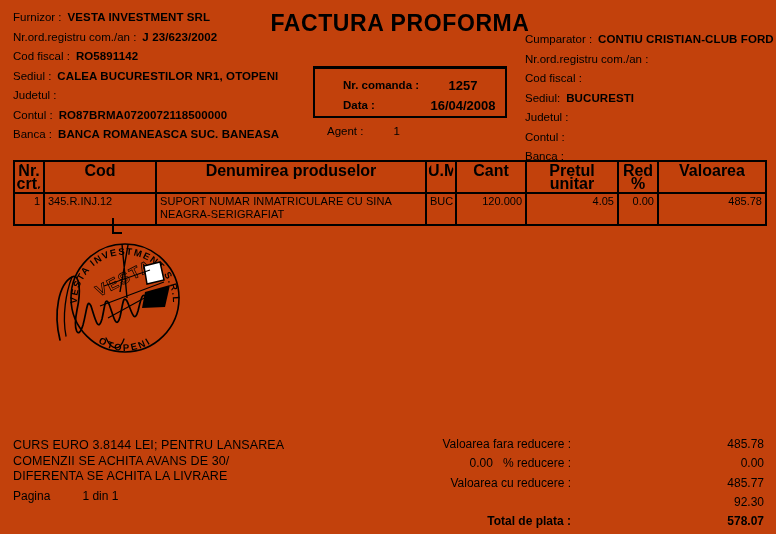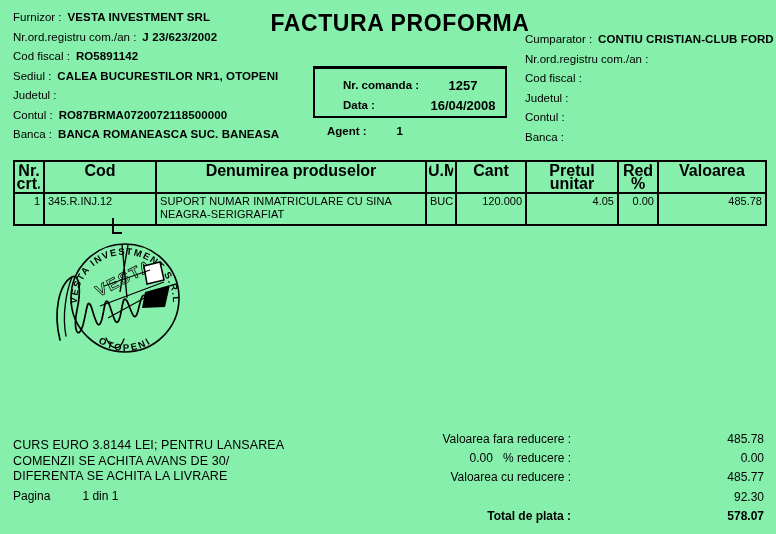--- a/index.html
+++ b/index.html
@@ -1,21 +1,21 @@
 <!DOCTYPE html>
 <html><head>
 <meta charset="utf-8">
 <style>
   * { margin: 0; padding: 0; box-sizing: border-box; }
   html, body { background: #e8e8e8; }
   body { font-family: "Liberation Sans", sans-serif; color: #000; }
   .page {
     position: relative;
     width: 776px; height: 534px;
-    background: #86efac;
+    background: #c2410c;
     overflow: hidden;
     font-size: 11.5px;
   }
   .abs { position: absolute; }
 
   
   .party { line-height: 19.5px; white-space: nowrap; }
   .party .line { height: 19.5px; }
   .party .lbl { font-weight: 400; }
   .party .val { font-weight: 700; margin-left: 6px; letter-spacing: 0.1px; }
@@ -30,21 +30,21 @@
   
   .order-box {
     left: 313px; top: 66px; width: 194px; height: 52px;
     border: 2px solid #000; border-top-width: 3px;
     padding: 6px 8px 0 10px;
   }
   .order-box .row { display: flex; height: 20px; align-items: center; padding-left: 18px; }
   .order-box .lbl { width: 96px; font-weight: 700; font-size: 11.5px; }
   .order-box .val { width: 76px; text-align: center; font-weight: 700; font-size: 13px; }
 
-  .agent-line { left: 327px; top: 125px; font-weight: 700; }
+  .agent-line { left: 327px; top: 125px; font-weight: 400; }
   .agent-line .val { margin-left: 30px; }
 
   
   table.items {
     left: 13px; top: 160px; width: 752px;
     border-collapse: collapse; table-layout: fixed;
     position: absolute;
   }
   table.items th, table.items td {
     border: 2px solid #000;
@@ -83,21 +83,21 @@
   
   .notes {
     left: 13px; top: 438px; width: 300px;
     font-size: 12.5px; line-height: 15.5px; letter-spacing: 0.1px;
   }
   .pagina { left: 13px; top: 489px; font-size: 12px; }
   .pagina .val { margin-left: 32px; }
 
   
   .totals { left: 400px; top: 432px; width: 366px; }
-  .totals .row { display: flex; height: 19.2px; align-items: flex-start; }
+  .totals .row { display: flex; height: 19.2px; align-items: flex-end; }
   .totals .lbl { width: 171px; text-align: right; font-size: 12px; white-space: pre; }
   .totals .val { flex: 1; text-align: right; font-size: 12px; padding-right: 2px; }
   .totals .row.total .lbl, .totals .row.total .val { font-weight: 700; }
 </style>
 </head>
 <body>
 
 <div class="page">
 
   <div class="abs party" style="left:13px; top:8px;">
@@ -124,20 +124,21 @@
   </div>
 
   <div class="abs agent-line">
     <span>Agent :</span><span class="val">1</span>
   </div>
 
   <div class="abs party" style="left:525px; top:8px;margin-top:22px;">
     <div class="line"><span class="lbl">Cumparator :</span><span class="val">CONTIU CRISTIAN-CLUB FORD</span></div>
     <div class="line"><span class="lbl">Nr.ord.registru com./an :</span><span class="val"></span></div>
     <div class="line"><span class="lbl">Cod fiscal :</span><span class="val"></span></div>
+    <div class="line"><span class="lbl">Sediul:</span><span class="val">BUCURESTI</span></div>
     <div class="line"><span class="lbl">Judetul :</span><span class="val"></span></div>
     <div class="line"><span class="lbl">Contul :</span><span class="val"></span></div>
     <div class="line"><span class="lbl">Banca :</span><span class="val"></span></div>
   </div>
 
   <table class="items">
     <colgroup>
       <col style="width:30px">
         <col style="width:112px">
         <col style="width:270px">

